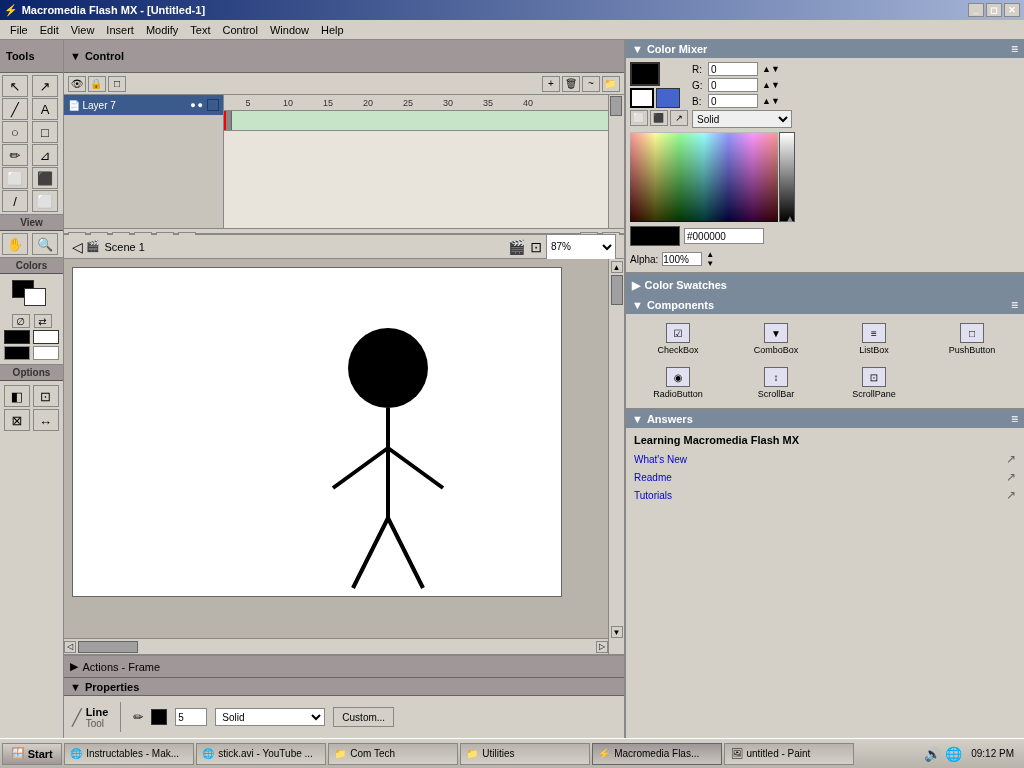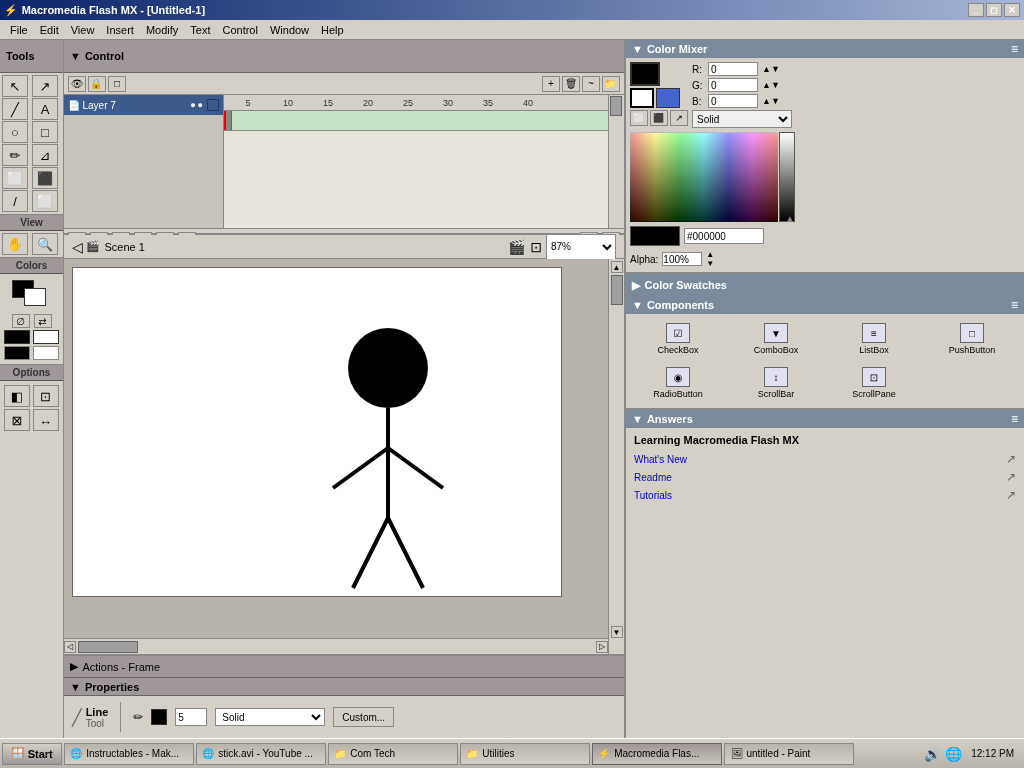--- a/index.html
+++ b/index.html
@@ -1001,15 +1001,15 @@
     <span>⚡</span>
     <span>Macromedia Flas...</span>
   </div>
   <div class="taskbar-item">
     <span>🖼</span>
     <span>untitled - Paint</span>
   </div>
   <div class="taskbar-right">
     <span class="tray-icon">🔊</span>
     <span class="tray-icon">🌐</span>
-    <span class="clock">12:12 PM</span>
+    <span class="clock">09:12 PM</span>
   </div>
 </div>
 
 </body></html>

